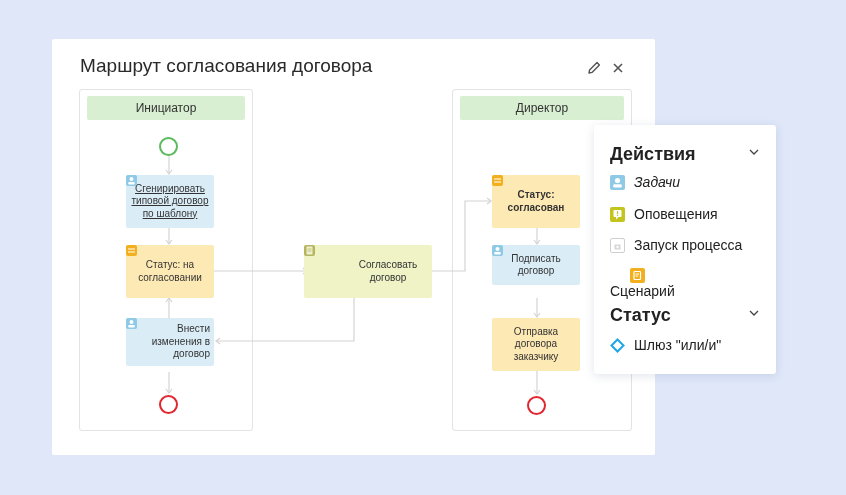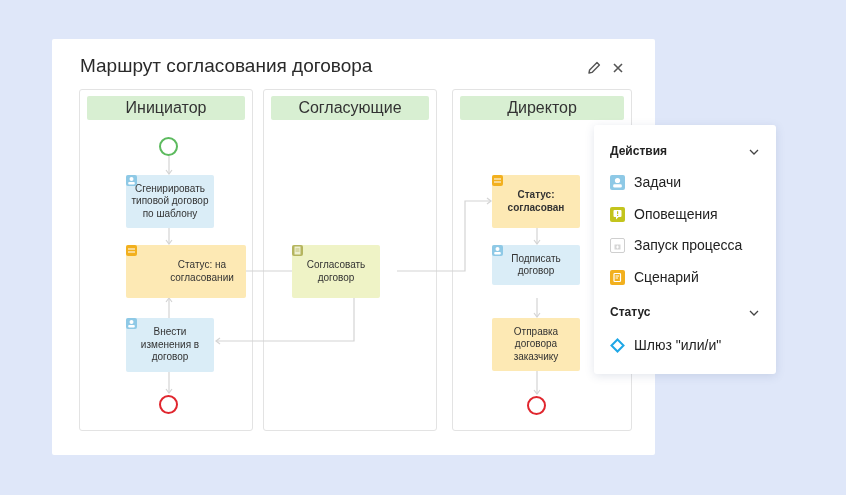--- a/index.html
+++ b/index.html
@@ -13,21 +13,21 @@
   }
   .title {
     position:absolute; left:28px; top:16px; font-size:19px; color:#2a2a2a;
   }
   .icon-btn { position:absolute; top:20px; width:18px; height:18px; cursor:pointer; }
   .lane {
     position:absolute; top:50px; height:340px; border:1px solid #e3e3e3; border-radius:3px; background:#fff;
   }
   .lane-head {
     position:absolute; left:7px; right:7px; top:6px; height:24px; background:#d8efd2; border-radius:2px;
-    font-size:16px; line-height:24px; text-align:center; color:#333;
+    font-size:12px; line-height:24px; text-align:center; color:#333;
   }
   .node {
     position:absolute; width:88px; border-radius:2px; font-size:10px; line-height:12.5px;
     text-align:center; color:#333; display:flex; align-items:center; justify-content:center; cursor:pointer;
   }
   .node span.t { display:block; padding:0 4px; }
   .blue { background:#daedf7; }
   .yellow { background:#fde9b4; }
   .green { background:#eff3c6; }
   .badge {
@@ -35,21 +35,21 @@
   }
   .circle { position:absolute; width:19px; height:19px; border-radius:50%; box-sizing:border-box; }
   .start { border:2px solid #5cba5e; }
   .end { border:2px solid #e0262e; }
   svg.lines { position:absolute; left:0; top:0; pointer-events:none; }
   .panel {
     position:absolute; left:594px; top:125px; width:182px; height:249px; background:#fff;
     border-radius:3px; box-shadow:0 2px 10px rgba(60,80,130,0.15);
   }
   .sec-head {
-    position:absolute; left:16px; right:16px; font-size:12px; font-weight:bold; color:#222; cursor:pointer;
+    position:absolute; left:16px; right:16px; font-size:18px; font-weight:bold; color:#222; cursor:pointer;
   }
   .sec-head .chev { position:absolute; right:0; top:3px; }
   .item { position:absolute; left:16px; height:18px; font-size:14px; color:#222; cursor:pointer; display:flex; align-items:center; }
   .item .ic { width:15px; height:15px; margin-right:9px; border-radius:2px; position:relative; }
 </style>
 </head>
 <body>
 
 <div class="card">
   <div class="title">Маршрут согласования договора</div>
@@ -59,23 +59,20 @@
     </svg>
   </div>
   <div class="icon-btn" style="left:557px;">
     <svg width="18" height="18" viewBox="0 0 18 18">
       <path d="M5 5 L13 13 M13 5 L5 13" stroke="#555" stroke-width="1.6"></path>
     </svg>
   </div>
 
   <div class="lane" style="left:27px; width:172px;">
     <div class="lane-head">Инициатор</div>
-  </div>
-  <div class="lane" style="left:211px; width:172px;">
-    <div class="lane-head">Согласующие</div>
   </div>
   <div class="lane" style="left:400px; width:178px;">
     <div class="lane-head">Директор</div>
   </div>
 </div>
 
 <svg class="lines" width="846" height="495">
   <g stroke="#d4d4d4" stroke-width="1.2" fill="none">
 
     <line x1="169" y1="156" x2="169" y2="174"></line>
@@ -102,50 +99,50 @@
     <polyline points="534,313 537,317 540,313"></polyline>
     <line x1="537" y1="371" x2="537" y2="394"></line>
     <polyline points="534,390 537,394 540,390"></polyline>
   </g>
 </svg>
 
 <div class="circle start" style="left:159px; top:137px;"></div>
 <div class="circle end" style="left:159px; top:395px;"></div>
 <div class="circle end" style="left:527px; top:396px;"></div>
 
-<div class="node blue" style="left:126px; top:175px; height:53px;">
+<div class="node blue" style="left:126px; top:175px; height:53px;text-decoration:underline;">
   <div class="badge" style="background:#8ec9e6;">
     <svg width="11" height="11" viewBox="0 0 11 11">
         <circle cx="5.5" cy="4" r="2" fill="#fff"></circle>
         <rect x="2.2" y="7" width="6.6" height="2.5" rx="1" fill="#fff"></rect>
       </svg>
   </div>
   <span class="t">Сгенирировать типовой договор по шаблону</span>
 </div>
 
-<div class="node yellow" style="left:126px; top:245px; height:53px;padding-left:32px;">
+<div class="node yellow" style="left:126px; top:245px; height:53px;">
   <div class="badge" style="background:#f2b01e;">
     <svg width="11" height="11" viewBox="0 0 11 11">
         <path d="M2 4 H9 M2 7 H9" stroke="#fff" stroke-width="1.2"></path>
       </svg>
   </div>
   <span class="t">Статус: на согласовании</span>
 </div>
 
-<div class="node blue" style="left:126px; top:318px; height:54px;">
+<div class="node blue" style="left:126px; top:318px; height:48px;text-align:right;">
   <div class="badge" style="background:#8ec9e6;">
     <svg width="11" height="11" viewBox="0 0 11 11">
         <circle cx="5.5" cy="4" r="2" fill="#fff"></circle>
         <rect x="2.2" y="7" width="6.6" height="2.5" rx="1" fill="#fff"></rect>
       </svg>
   </div>
   <span class="t">Внести изменения в договор</span>
 </div>
 
-<div class="node green" style="left:292px; top:245px; height:53px;">
+<div class="node green" style="left:304px; top:245px; height:53px;padding-left:40px;">
   <div class="badge" style="background:#b5b55f;">
     <svg width="11" height="11" viewBox="0 0 11 11">
         <rect x="2.5" y="1.5" width="6" height="8" fill="#eef0d0"></rect>
         <path d="M3.5 4 H7.5 M3.5 6 H7.5" stroke="#b5b55f" stroke-width="0.8"></path>
       </svg>
   </div>
   <span class="t">Согласовать договор</span>
 </div>
 
 <div class="node yellow" style="left:492px; top:175px; height:53px;font-weight:bold;">
@@ -172,21 +169,21 @@
 </div>
 
 <div class="panel">
   <div class="sec-head" style="top:19px;">
     <span>Действия</span>
     <svg class="chev" width="12" height="10" viewBox="0 0 12 10">
         <path d="M2 3 L6 7 L10 3" stroke="#444" stroke-width="1.3" fill="none"></path>
       </svg>
   </div>
 
-  <div class="item" style="top:48px;">
+  <div class="item" style="top:48px;font-style:italic;">
     <div class="ic" style="background:#8ec9e6;">
       <svg width="15" height="15" viewBox="0 0 15 15">
           <circle cx="7.5" cy="5.5" r="2.6" fill="#fff"></circle>
           <rect x="3.2" y="9.3" width="8.6" height="3.2" rx="1.2" fill="#fff"></rect>
         </svg>
     </div>
     <span>Задачи</span>
   </div>
 
   <div class="item" style="top:111px;">
@@ -204,21 +201,21 @@
       <svg width="15" height="15" viewBox="0 0 15 15">
           <rect x="3.5" y="3" width="8" height="7" rx="1" fill="#fff"></rect>
           <path d="M6 10 L6 12.5 L8.5 10 Z" fill="#fff"></path>
           <rect x="7" y="4.2" width="1.2" height="3" fill="#c3c41d"></rect>
           <rect x="7" y="8" width="1.2" height="1" fill="#c3c41d"></rect>
         </svg>
     </div>
     <span>Оповещения</span>
   </div>
 
-  <div class="item" style="top:143px;">
+  <div class="item" style="top:143px;flex-direction:column;">
     <div class="ic" style="background:#f2b01e;">
       <svg width="15" height="15" viewBox="0 0 15 15">
           <rect x="4" y="3.5" width="6.5" height="8" rx="0.8" fill="none" stroke="#fff" stroke-width="1.2"></rect>
           <path d="M5.5 6 H9 M5.5 8 H8" stroke="#fff" stroke-width="1"></path>
         </svg>
     </div>
     <span>Сценарий</span>
   </div>
 
   <div class="sec-head" style="top:180px;">

